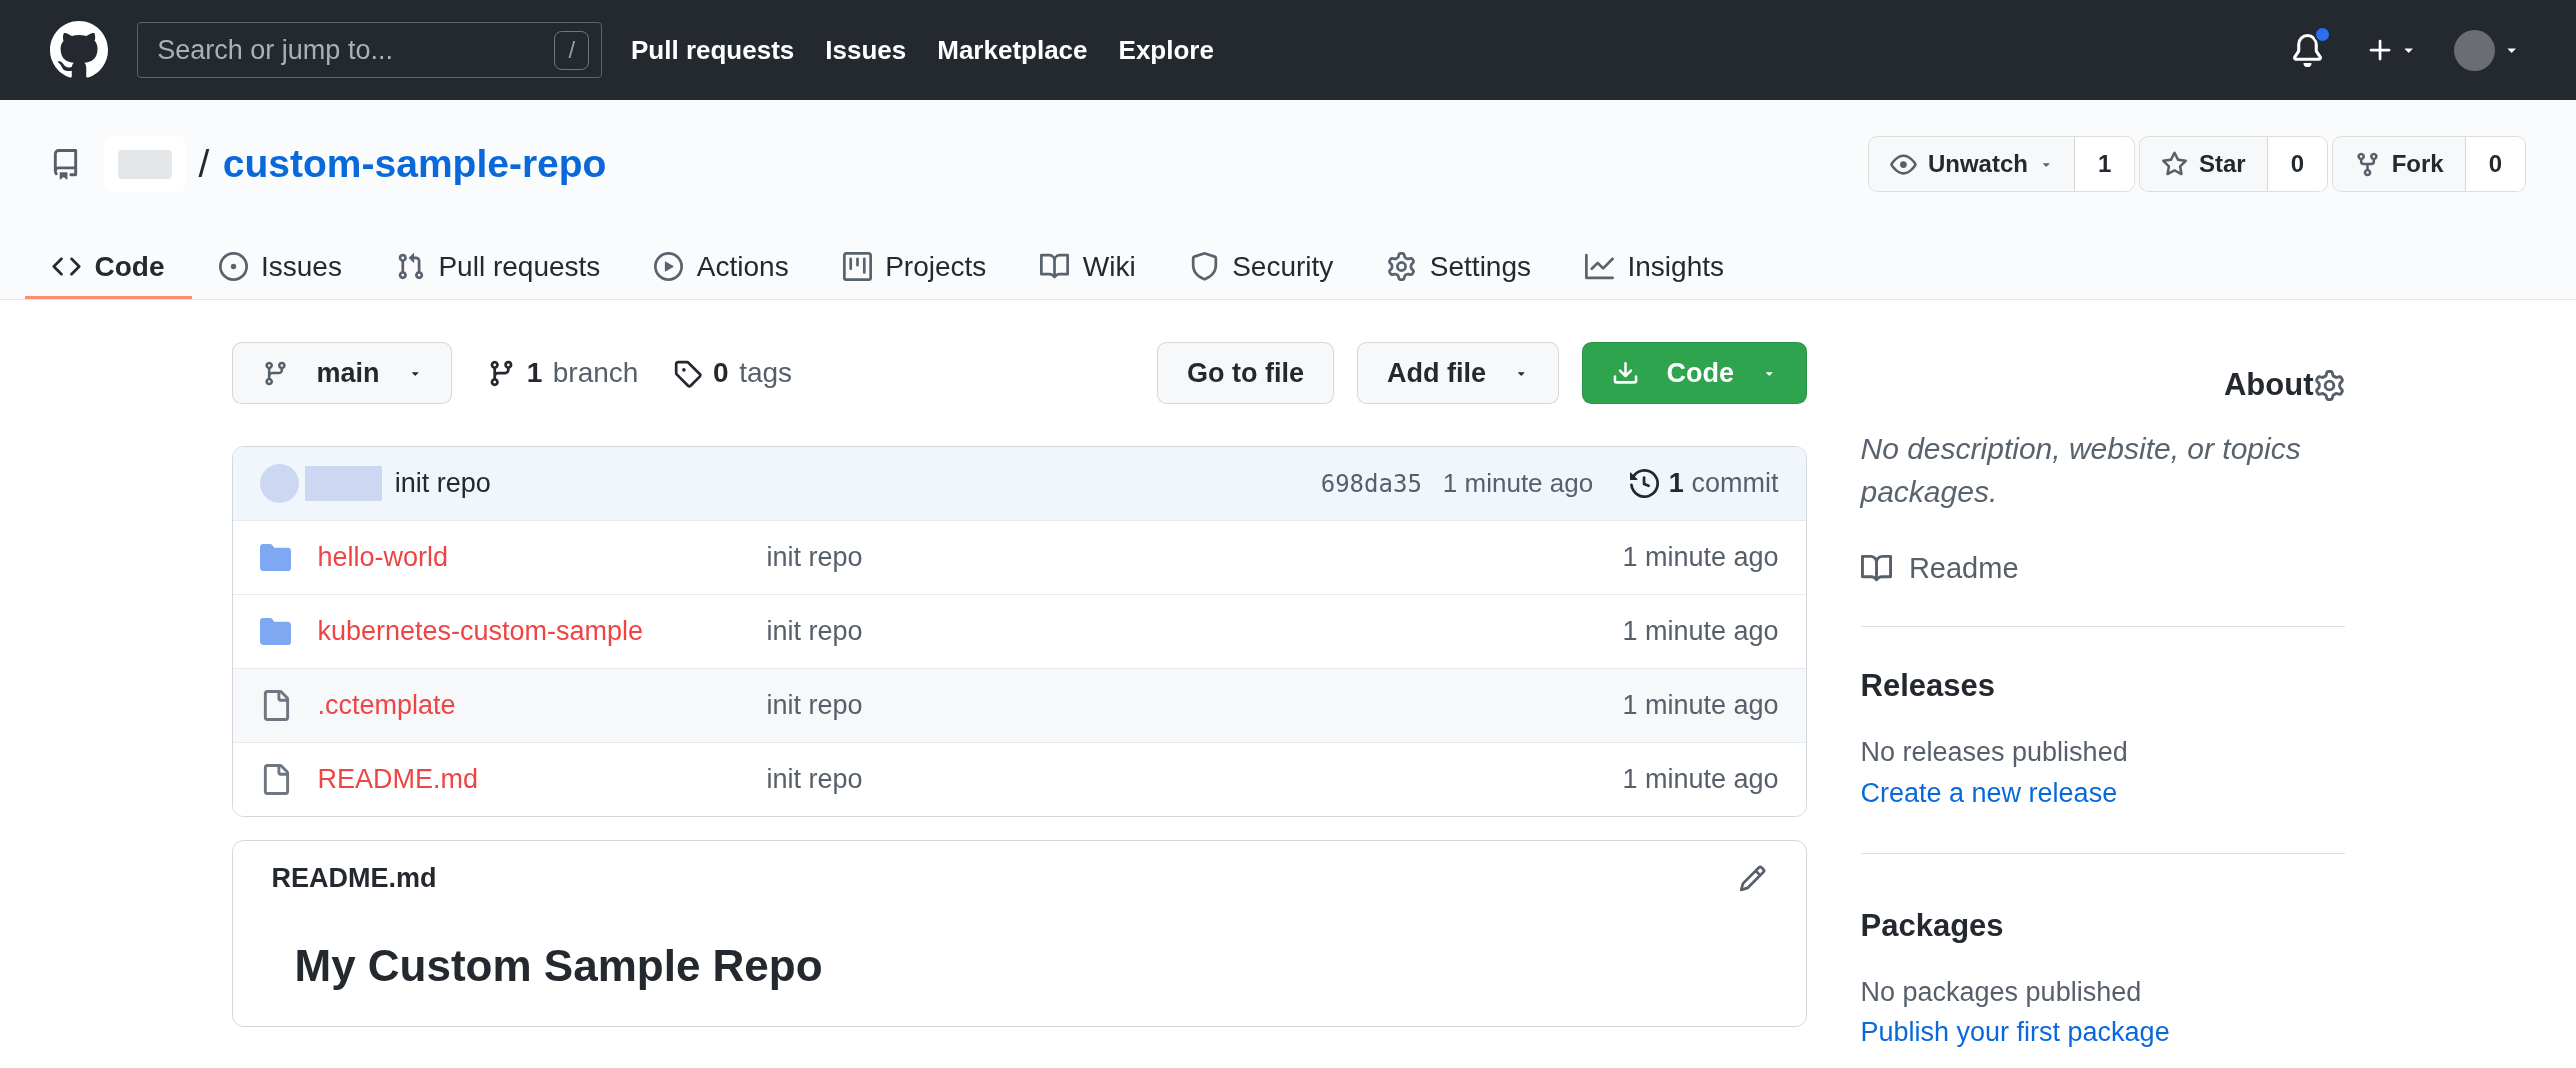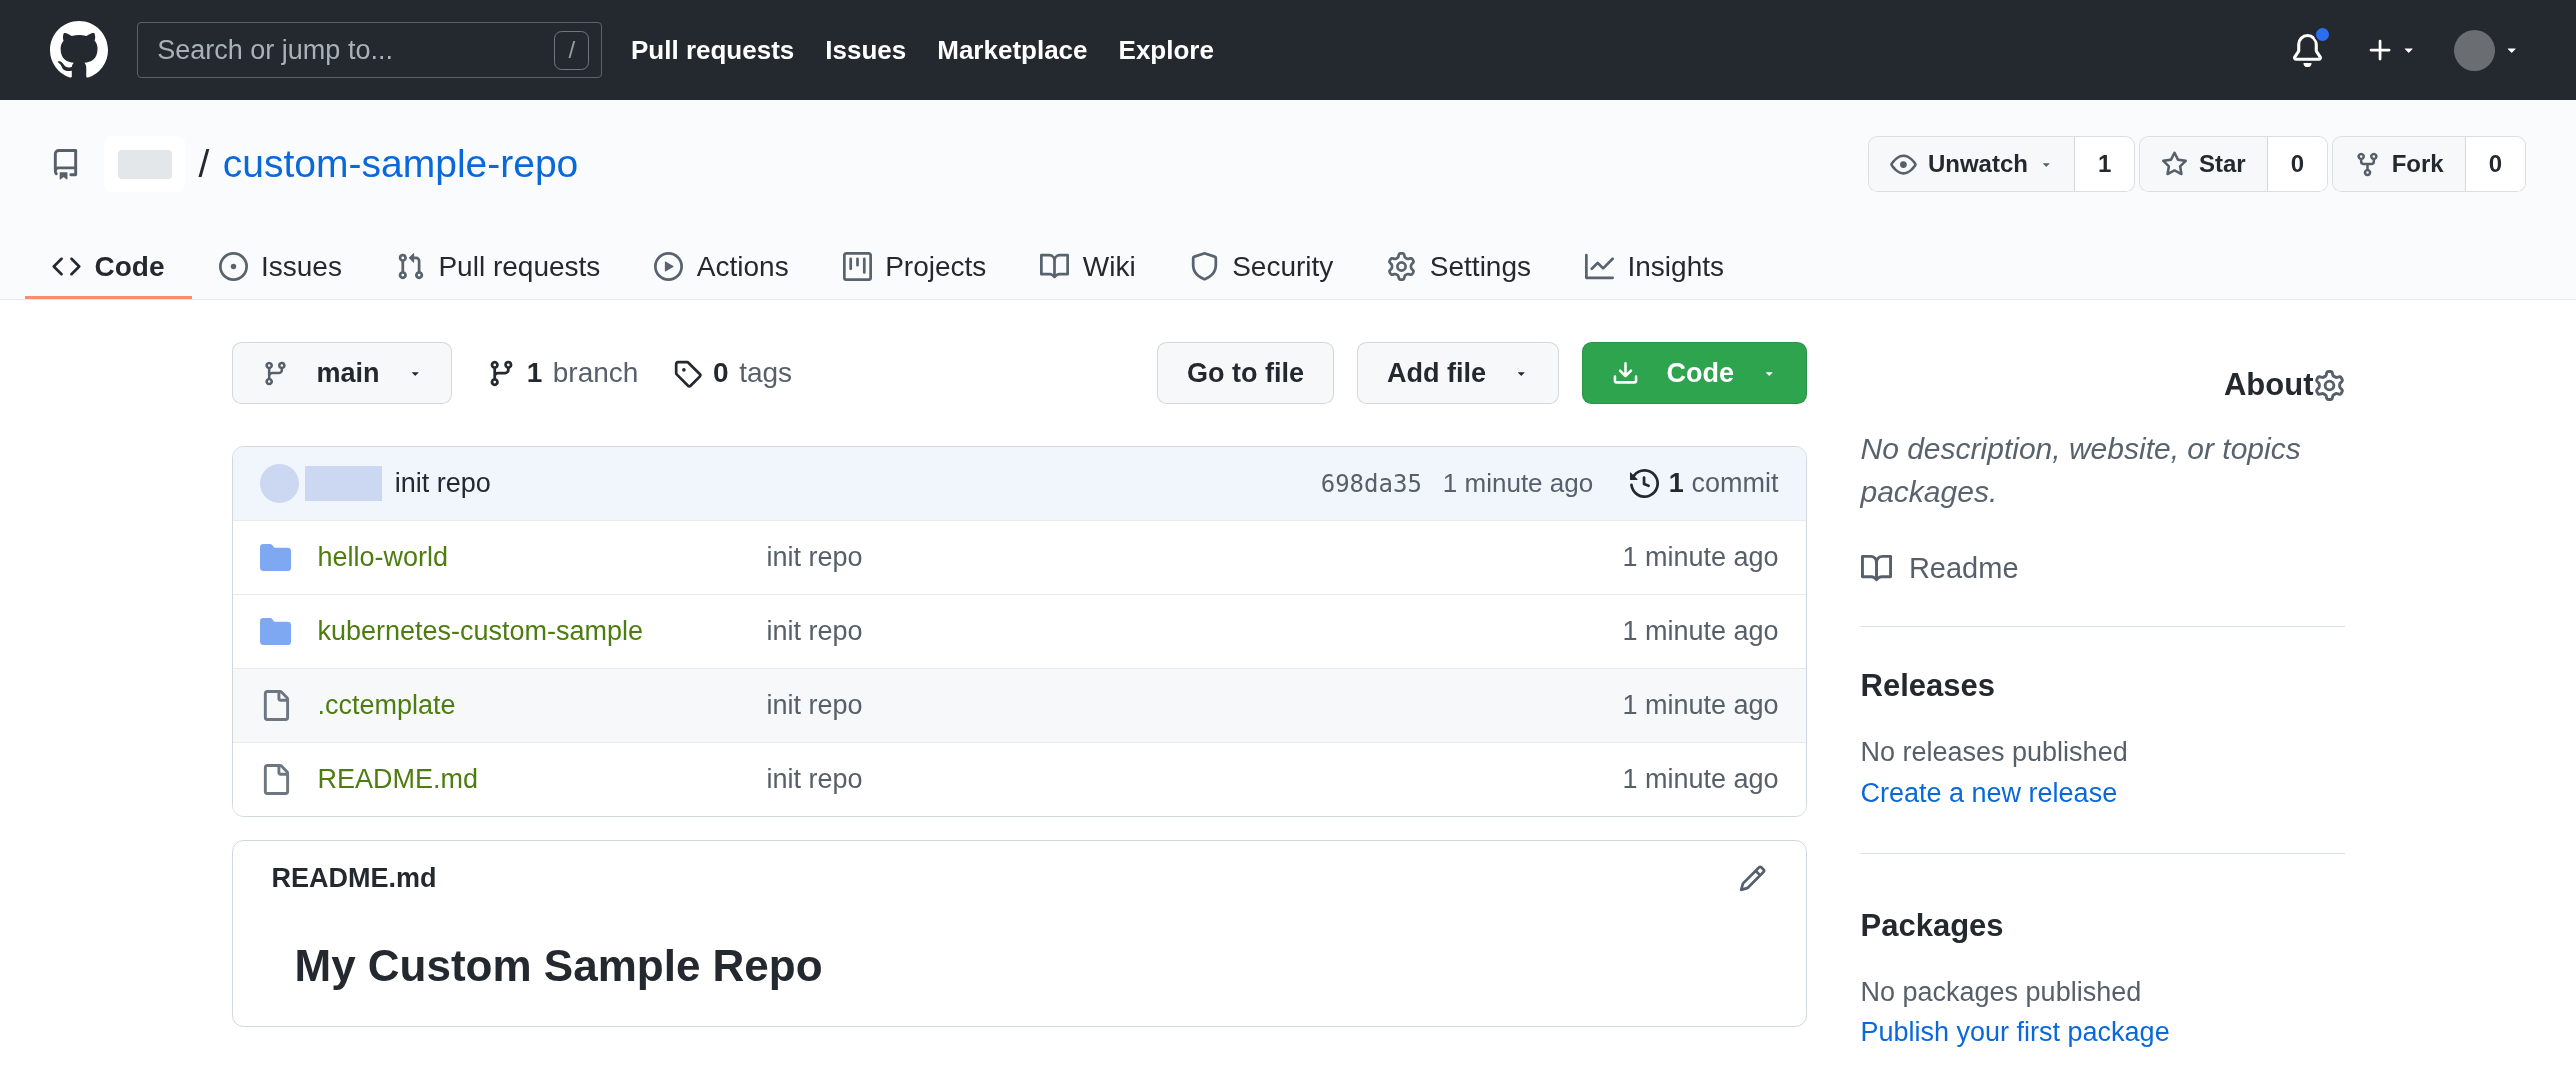--- a/index.html
+++ b/index.html
@@ -54,21 +54,21 @@
   
   .repo-head { background: #fafbfc; border-bottom: 1.9px solid #e3e6ea; padding-top: 35px; }
   .title-row { display: flex; align-items: center; padding: 0 50px; height: 58px; }
   .title-row .repo-ic { width: 31px; height: 31px; fill: #57606a; }
   .redacted-owner {
     margin-left: 23px; width: 81px; height: 56px; background: #ffffff; border-radius: 7.7px;
     display: flex; align-items: center; justify-content: center;
   }
   .redacted-owner .blur { width: 54px; height: 29px; background: #e4e7ea; border-radius: 3.9px; }
   .title-sep { margin: 0 13.5px; font-size: 39px; color: #24292f; }
-  .repo-name { font-size: 39px; font-weight: 400; color: #0969da; text-decoration: none; }
+  .repo-name { font-size: 39px; font-weight: 700; color: #0969da; text-decoration: none; }
   .social { margin-left: auto; display: flex; gap: 4px; align-items: center; }
   .btn-group {
     display: flex; height: 56px; border: 1.9px solid rgba(27,31,36,0.15);
     border-radius: 9.6px; overflow: hidden; background: #ffffff;
     font-size: 24px; font-weight: 600; color: #24292f;
   }
   .seg-btn {
     display: flex; align-items: center; gap: 10.6px; padding: 0 21px;
     background: #f6f8fa; border-right: 1.9px solid rgba(27,31,36,0.15);
   }
@@ -124,21 +124,21 @@
   .file-row {
     height: 74px; display: flex; align-items: center; padding: 0 27px;
     border-top: 1.9px solid #e8ebee; font-size: 27px; background: #ffffff;
   }
   .file-row:first-of-type { border-top-color: #d8dee4; }
   .file-row.hovered { background: #f6f8fa; }
   .f-icon { width: 33px; display: flex; }
   .f-icon svg { width: 31px; height: 31px; }
   .f-icon .folder { fill: #7fa8f3; }
   .f-icon .file { fill: #6e7781; }
-  .f-name { margin-left: 25px; width: 449px; color: #4d7c0f; text-decoration: none; white-space: nowrap; overflow: hidden; }
+  .f-name { margin-left: 25px; width: 449px; color: #ef4444; text-decoration: none; white-space: nowrap; overflow: hidden; }
   .f-msg { flex: 1; color: #57606a; text-decoration: none; }
   .f-time { color: #57606a; }
 
   
   .readme-card { margin-top: 23px; border: 1.9px solid #d0d7de; border-radius: 11.6px; background: #fff; }
   .rd-header { height: 75px; display: flex; align-items: center; justify-content: space-between; padding: 0 39px; }
   .rd-title { font-size: 27px; font-weight: 600; }
   .rd-header svg { width: 29px; height: 29px; fill: #57606a; }
   .rd-body { padding: 25px 62px 35px; }
   .rd-body h1 { font-size: 44px; font-weight: 700; color: #24292f; }

